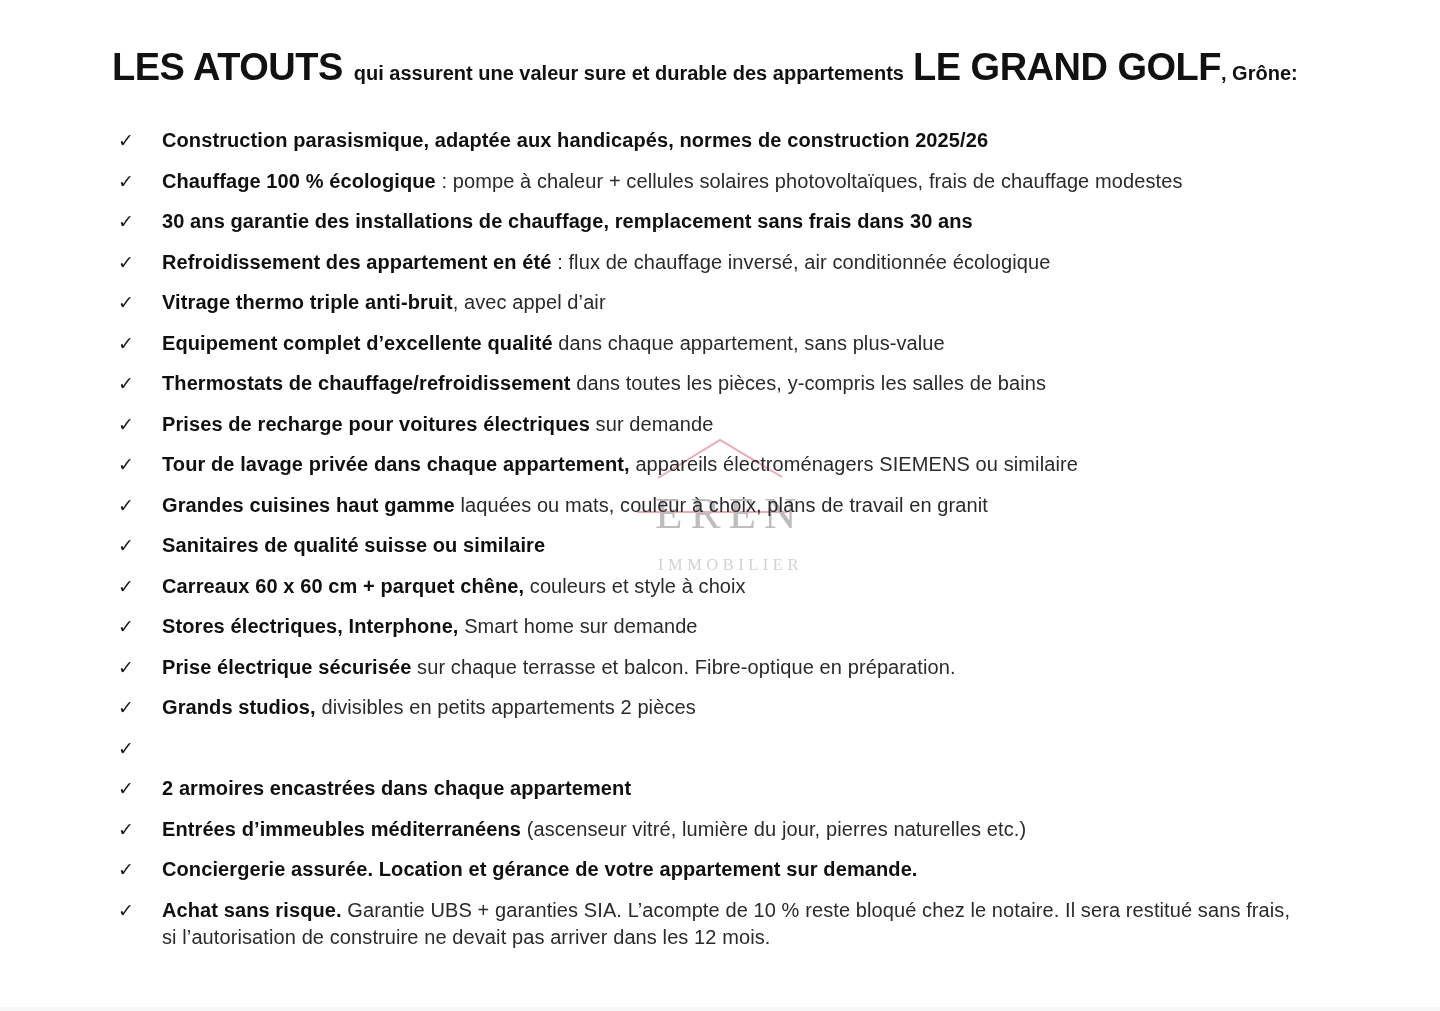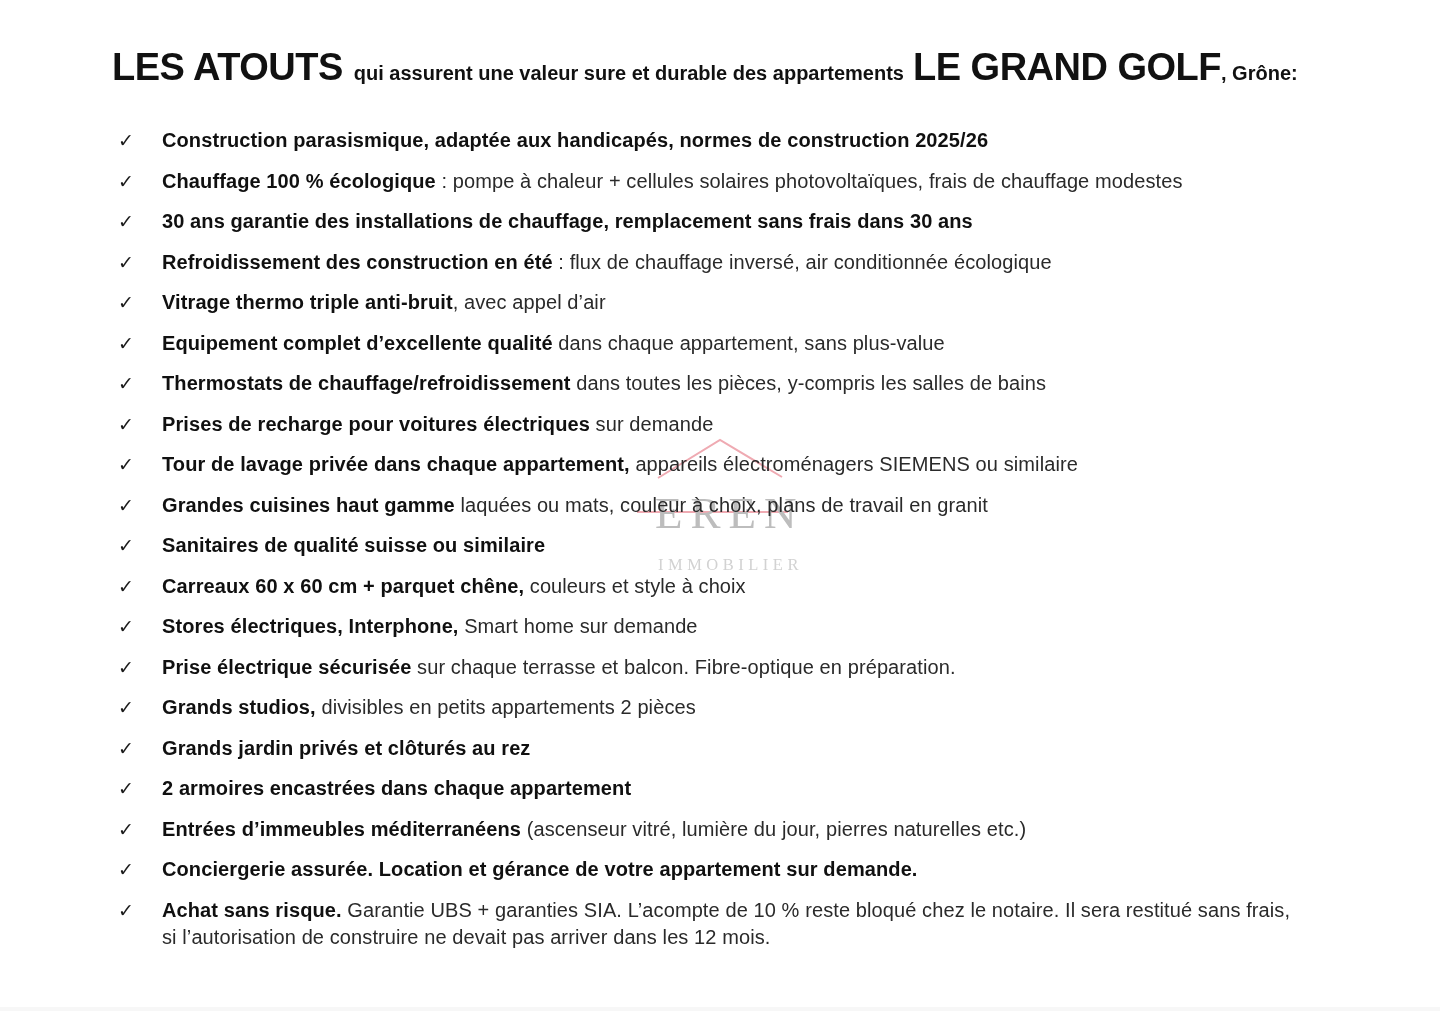--- a/index.html
+++ b/index.html
@@ -130,21 +130,21 @@
     <div class="item">
     <span class="check">✓</span>
     <p class="item-text"><span class="b">Chauffage 100 % écologique</span><span class="rest"> : pompe à chaleur + cellules solaires photovoltaïques, frais de chauffage modestes</span></p>
   </div>
     <div class="item">
     <span class="check">✓</span>
     <p class="item-text"><span class="b">30 ans garantie des installations de chauffage, remplacement sans frais dans 30 ans</span><span class="rest"></span></p>
   </div>
     <div class="item">
     <span class="check">✓</span>
-    <p class="item-text"><span class="b">Refroidissement des construction en été</span><span class="rest"> : flux de chauffage inversé, air conditionnée écologique</span></p>
+    <p class="item-text"><span class="b">Refroidissement des appartement en été</span><span class="rest"> : flux de chauffage inversé, air conditionnée écologique</span></p>
   </div>
     <div class="item">
     <span class="check">✓</span>
     <p class="item-text"><span class="b">Vitrage thermo triple anti-bruit</span><span class="rest">, avec appel d’air</span></p>
   </div>
     <div class="item">
     <span class="check">✓</span>
     <p class="item-text"><span class="b">Equipement complet d’excellente qualité</span><span class="rest"> dans chaque appartement, sans plus-value</span></p>
   </div>
     <div class="item">
@@ -178,21 +178,20 @@
     <div class="item">
     <span class="check">✓</span>
     <p class="item-text"><span class="b">Prise électrique sécurisée</span><span class="rest"> sur chaque terrasse et balcon. Fibre-optique en préparation.</span></p>
   </div>
     <div class="item">
     <span class="check">✓</span>
     <p class="item-text"><span class="b">Grands studios,</span><span class="rest"> divisibles en petits appartements 2 pièces</span></p>
   </div>
     <div class="item">
     <span class="check">✓</span>
-    <p class="item-text"><span class="b">Grands jardin privés et clôturés au rez</span><span class="rest"></span></p>
   </div>
     <div class="item">
     <span class="check">✓</span>
     <p class="item-text"><span class="b">2 armoires encastrées dans chaque appartement</span><span class="rest"></span></p>
   </div>
     <div class="item">
     <span class="check">✓</span>
     <p class="item-text"><span class="b">Entrées d’immeubles méditerranéens</span><span class="rest"> (ascenseur vitré, lumière du jour, pierres naturelles etc.)</span></p>
   </div>
     <div class="item">

